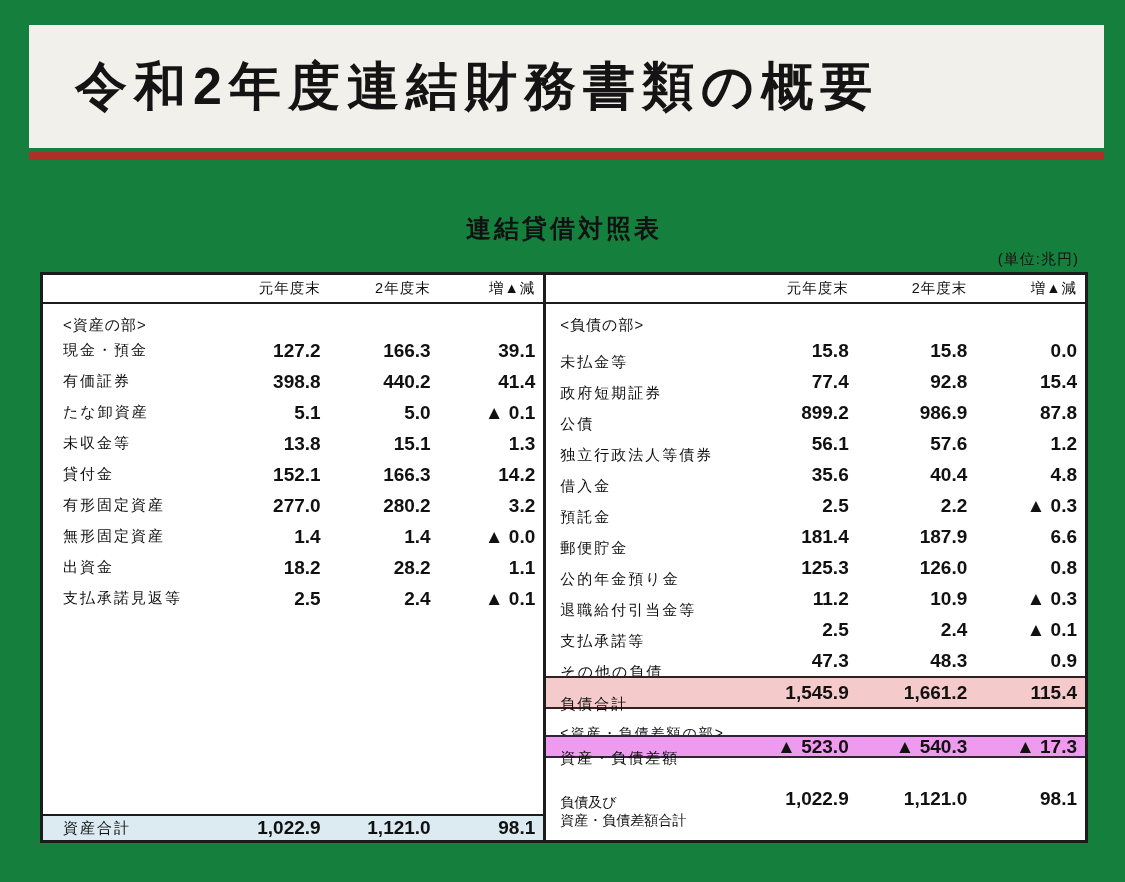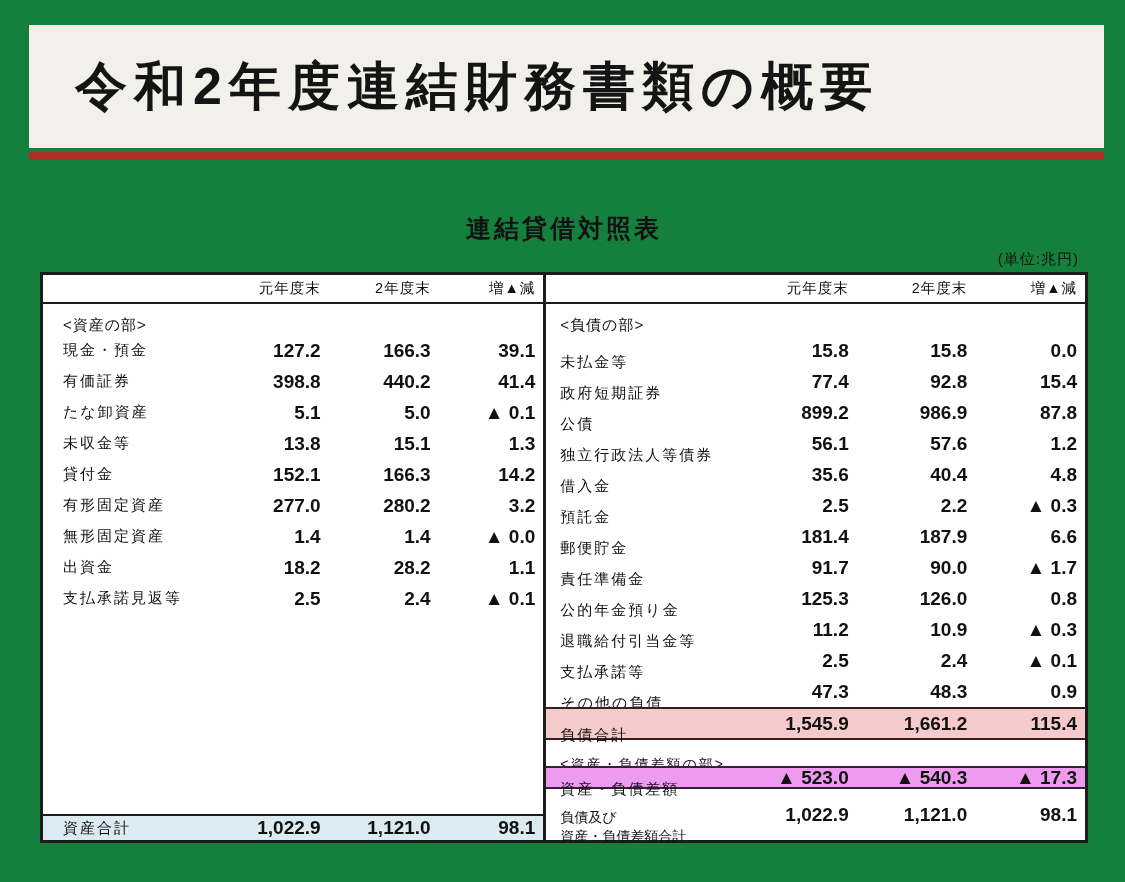--- a/index.html
+++ b/index.html
@@ -199,26 +199,20 @@
         <div class="cell num c2">2.2</div>
         <div class="cell num c3">▲ 0.3</div>
       </div>
       <div class="row data-row">
         <div class="cell lbl">郵便貯金</div>
         <div class="cell num c1">181.4</div>
         <div class="cell num c2">187.9</div>
         <div class="cell num c3">6.6</div>
       </div>
       <div class="row data-row">
-        <div class="cell lbl">責任準備金</div>
-        <div class="cell num c1">91.7</div>
-        <div class="cell num c2">90.0</div>
-        <div class="cell num c3">▲ 1.7</div>
-      </div>
-      <div class="row data-row">
         <div class="cell lbl">公的年金預り金</div>
         <div class="cell num c1">125.3</div>
         <div class="cell num c2">126.0</div>
         <div class="cell num c3">0.8</div>
       </div>
       <div class="row data-row">
         <div class="cell lbl">退職給付引当金等</div>
         <div class="cell num c1">11.2</div>
         <div class="cell num c2">10.9</div>
         <div class="cell num c3">▲ 0.3</div>

